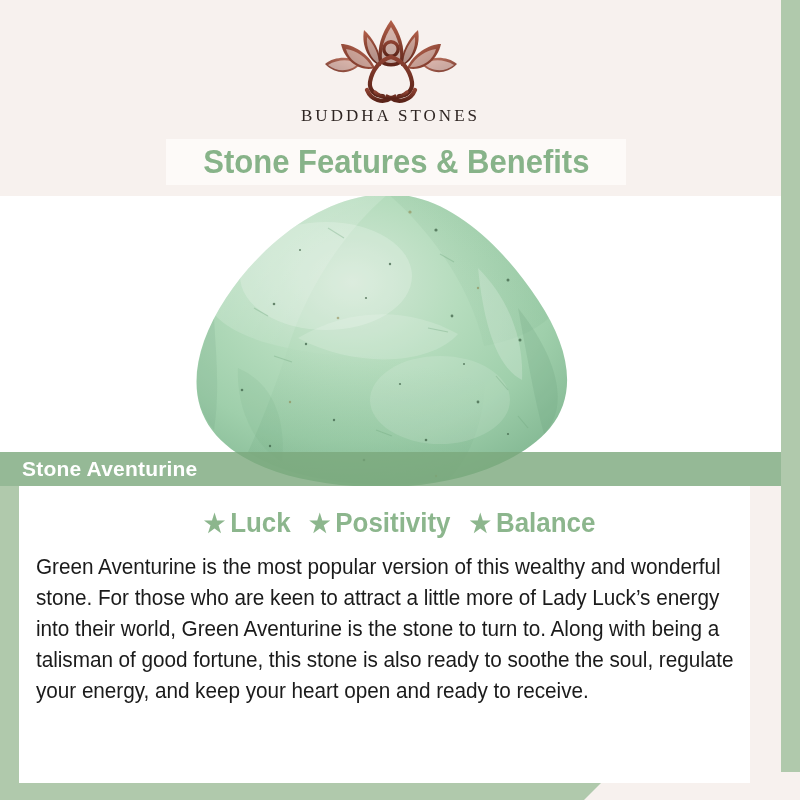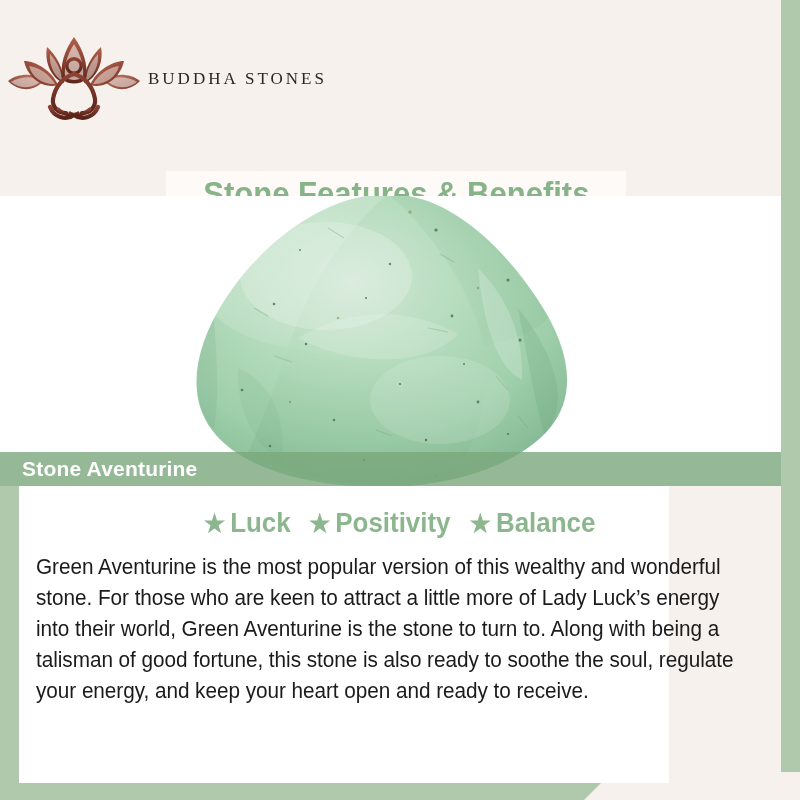--- a/index.html
+++ b/index.html
@@ -67,20 +67,21 @@
     background: #f7f1ee;
   }
 
   .logo-wrap {
     position: absolute;
     left: 0;
     top: 18px;
     width: 781px;
     height: 120px;
     display: flex;
+    flex-direction: column;
     align-items: center;
     justify-content: flex-start;
   }
   .logo-mark {
     width: 148px;
     height: 86px;
     display: block;
   }
   .logo-wordmark {
     margin-top: 2px;
@@ -95,21 +96,20 @@
   .title-banner {
     position: absolute;
     left: 166px;
     top: 139px;
     width: 460px;
     height: 46px;
     background: #fdfaf8;
     display: flex;
     align-items: center;
     justify-content: center;
-    margin-top: 32px;
   }
   .title-text {
     font-family: "Liberation Sans Narrow", "Liberation Sans", sans-serif;
     font-size: 33px;
     font-weight: bold;
     color: #87b389;
     letter-spacing: 0px;
     white-space: nowrap;
     transform: scaleX(0.94);
   }
@@ -151,21 +151,21 @@
     color: #ffffff;
     letter-spacing: 0.2px;
     white-space: nowrap;
   }
 
   
   .body-card {
     position: absolute;
     left: 19px;
     top: 486px;
-    width: 650px;
+    width: 731px;
     height: 297px;
     background: #ffffff;
   }
 
   .features {
     position: absolute;
     left: 0;
     top: 22px;
     width: 762px;
     text-align: center;

